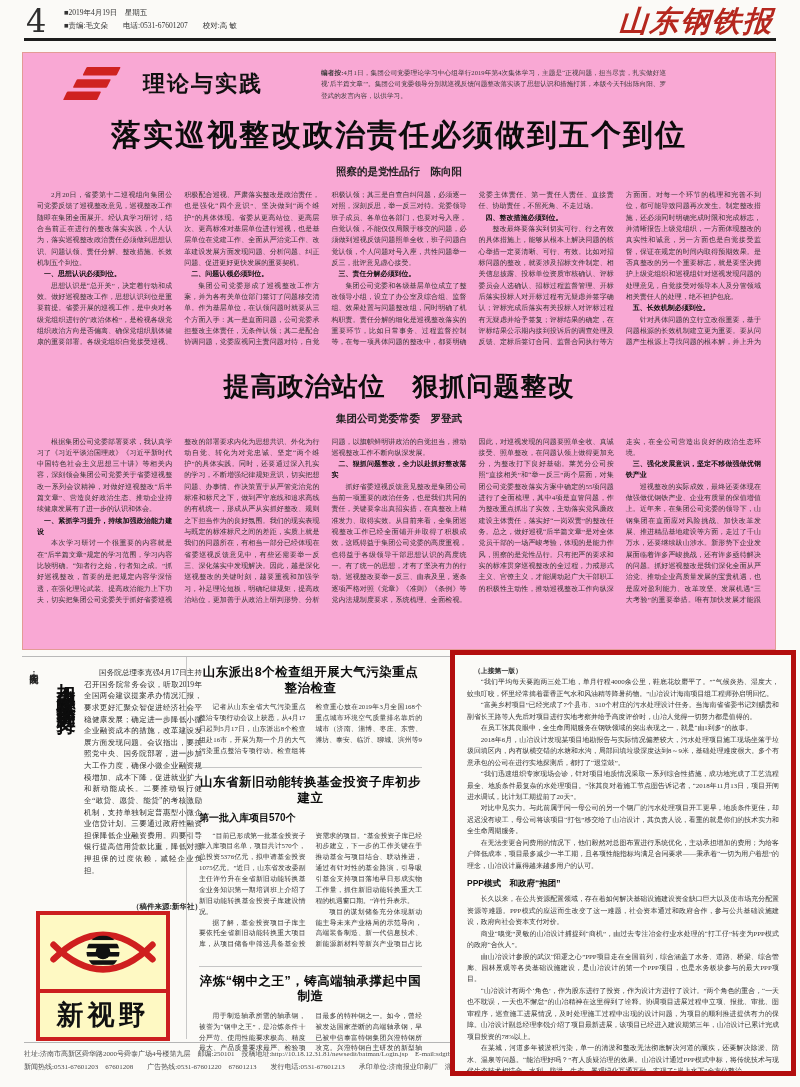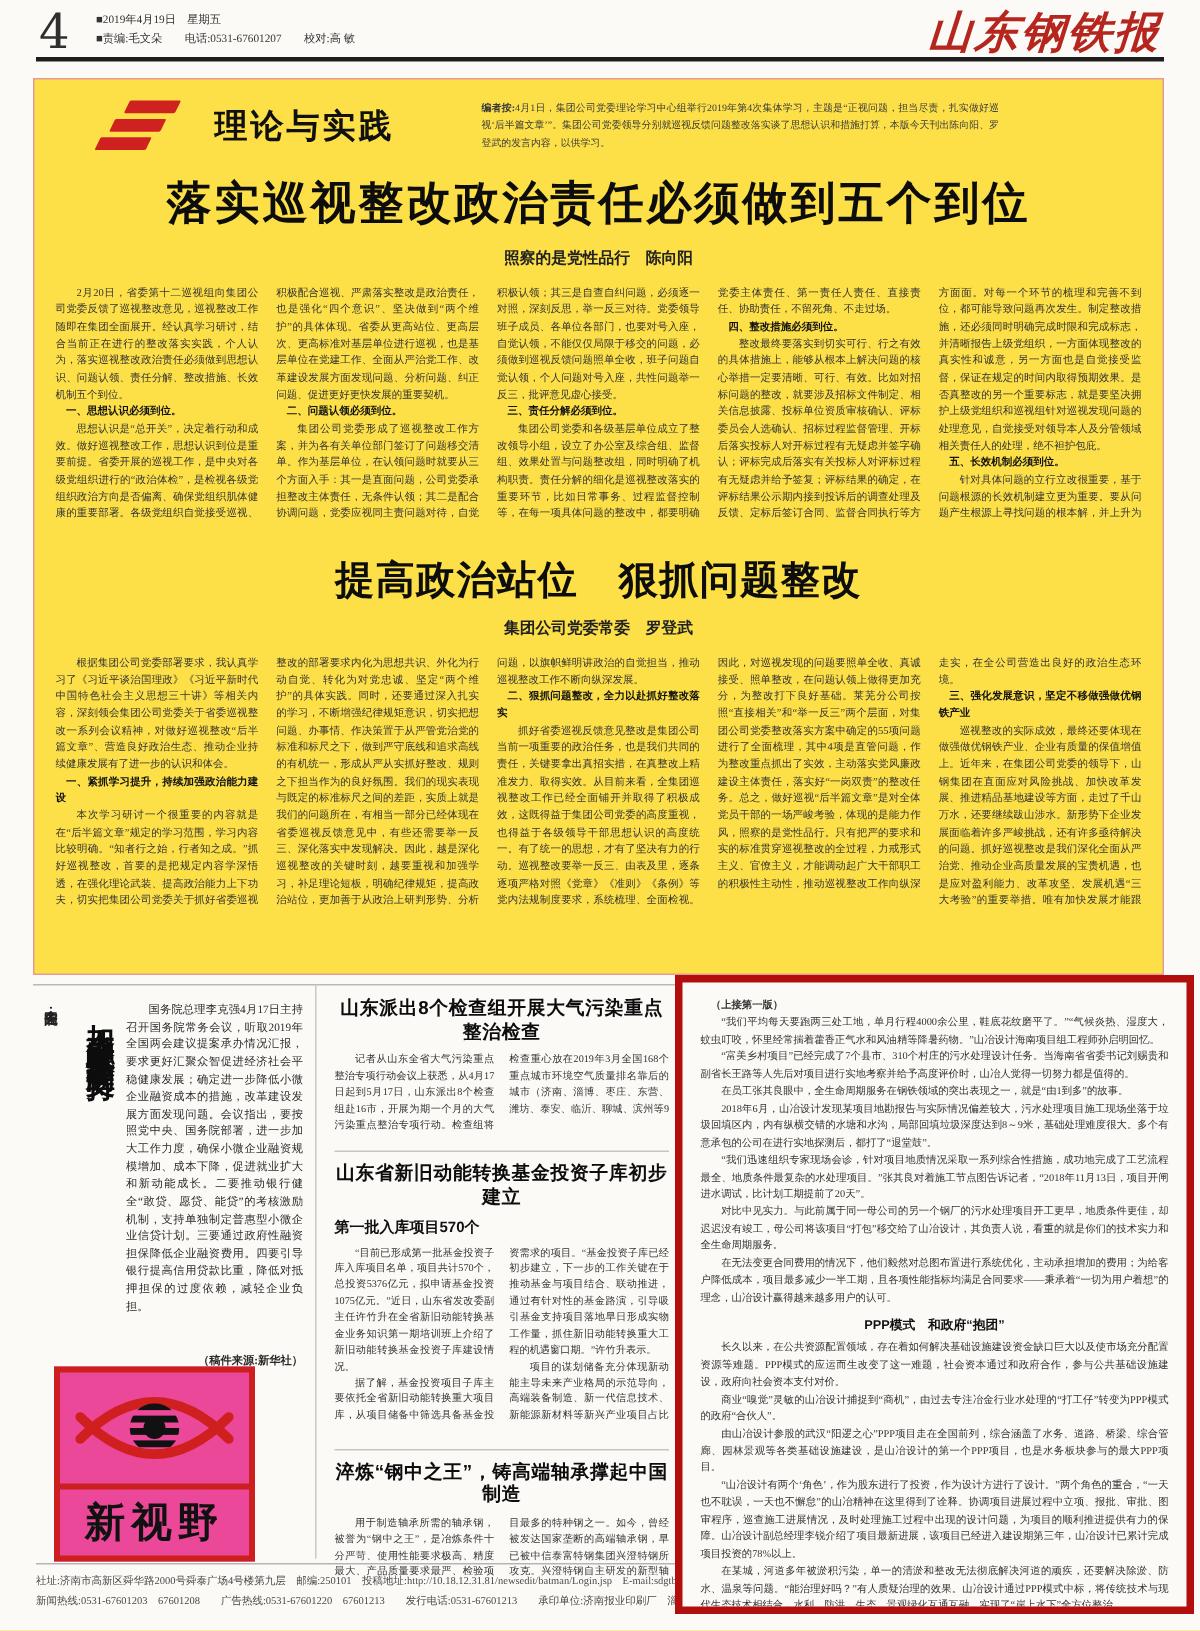--- a/index.html
+++ b/index.html
@@ -18,21 +18,21 @@
     font-size:29px;font-weight:bold;font-style:italic;
     color:#b5271e;letter-spacing:2px;
     font-family:"DejaVu Serif",serif;
     transform:skewX(-4deg);
   }
   .hdr-rule{position:absolute;left:24px;right:24px;top:38px;height:3px;background:#1d1d1d;}
 
   
   .top-box{
     position:absolute;left:22px;top:52px;width:724px;height:572px;
-    border:1px solid #e39b95;padding:12px 14px;overflow:hidden;background:#fde047;
+    border:1px solid #e39b95;padding:12px 14px;overflow:hidden;background:#f9a8d4;
   }
   .banner-row{display:flex;align-items:center;margin-left:26px;}
   .banner-logo{width:70px;height:38px;flex:0 0 auto;}
   .banner-title{font-family:"Liberation Sans",sans-serif;font-weight:900;font-size:22px;color:#111;margin-left:10px;letter-spacing:2px;}
   .editor-note{width:345px;margin-left:58px;font-size:6.6px;line-height:1.75;color:#3a3a3a;text-align:justify;}
   .editor-note b{font-weight:900;}
   .a1-title{
     text-align:center;margin-top:12px;
     font-family:"Liberation Sans",sans-serif;font-weight:900;
     font-size:30px;color:#0d0d0d;letter-spacing:2px;
@@ -65,28 +65,28 @@
   .gov-title{
     writing-mode:vertical-rl;text-orientation:upright;
     font-family:"Liberation Sans",sans-serif;font-weight:900;
     font-size:19px;line-height:1.05;letter-spacing:3px;color:#0d0d0d;
     flex:0 0 34px;margin-left:2px;
   }
   .gov-body{flex:1;margin-left:8px;display:flex;flex-direction:column;font-size:7.5px;line-height:1.55;text-align:justify;}
   .gov-text{flex:1;overflow:hidden;text-indent:2em;}
   .gov-source{text-align:right;margin-top:2px;font-weight:700;}
   
-  .nv{position:absolute;left:14px;top:254px;width:126px;border:4px solid #cc1f1f;background:#ec4899;}
+  .nv{position:absolute;left:14px;top:254px;width:126px;border:4px solid #cc1f1f;background:#fef9c3;}
   .nv-eye{height:74px;border-bottom:4px solid #cc1f1f;display:flex;align-items:center;justify-content:center;}
   .nv-text{
     height:44px;display:flex;align-items:center;justify-content:center;
     font-family:"DejaVu Serif",serif;font-weight:bold;font-size:27px;letter-spacing:4px;color:#111;
   }
   
-  .mid{position:absolute;left:188px;top:0;width:246px;height:382px;border-left:1px solid #c8c8c8;padding:8px 10px 0 12px;box-sizing:border-box;}
+  .mid{position:absolute;left:164px;top:0;width:246px;height:382px;border-left:1px solid #c8c8c8;padding:8px 10px 0 12px;box-sizing:border-box;}
   .mid-title{
     text-align:center;font-family:"Liberation Sans",sans-serif;font-weight:900;
     font-size:12.5px;color:#0d0d0d;letter-spacing:0.5px;line-height:1.25;
   }
   .mid-sub{text-align:left;font-family:"Liberation Sans",sans-serif;font-weight:900;font-size:10px;margin-top:4px;color:#111;}
   .mid-body{
     margin-top:6px;column-count:2;column-gap:10px;column-fill:auto;
     font-size:6.8px;line-height:1.6;text-align:justify;color:#333;overflow:hidden;
   }
   .mid-body p{margin:0;text-indent:2em;}
@@ -97,21 +97,21 @@
 
   
   .feature{
     position:absolute;left:450px;top:650px;width:312px;height:396px;
     border:5px solid #b30e0e;background:#fbfaf7;
     padding:10px 12px;z-index:6;overflow:hidden;
     font-size:6.9px;line-height:1.66;text-align:justify;color:#333;
   }
   .feature p{margin:0;text-indent:2em;}
   .feature p.fnote{text-indent:1em;font-weight:700;}
-  .feature p.fhead{text-indent:0;text-align:center;font-weight:900;font-family:"Liberation Sans",sans-serif;font-size:8.5px;margin:5px 0 3px 0;color:#111;}
+  .feature p.fhead{text-indent:0;text-align:left;font-weight:900;font-family:"Liberation Sans",sans-serif;font-size:8.5px;margin:5px 0 3px 0;color:#111;}
 
   
   .footer{position:absolute;left:24px;right:24px;top:1042px;border-top:1px solid #b5b5b5;padding-top:5px;
     font-size:7px;line-height:1.8;color:#4a4a4a;z-index:1;}
 </style>
 </head>
 <body>
 
 <div class="hdr-pagenum">4</div>
 <div class="hdr-meta">

